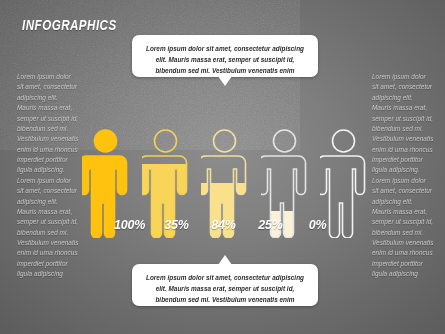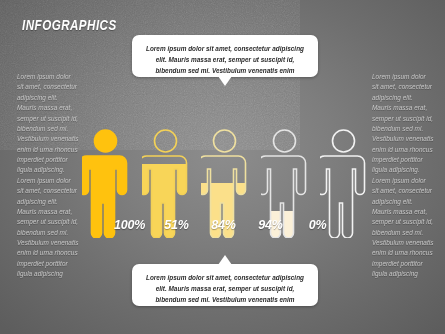--- a/index.html
+++ b/index.html
@@ -237,19 +237,19 @@
       <svg width="47" height="112" viewBox="0 0 47 112">
         <circle cx="23.5" cy="15" r="11" fill="none" stroke="#F2F2F2" stroke-width="1.6"></circle>
         <path d="M9.5,30 h28 a7,7 0 0 1 7,7 v27 a4.5,4.5 0 0 1 -9,0 v-21 h-3 v24 l0,40 a5,5 0 0 1 -10,0 v-30 h-3 v30 a5,5 0 0 1 -10,0 l0,-40 v-24 h-3 v21 a4.5,4.5 0 0 1 -9,0 v-27 a7,7 0 0 1 7,-7 z" fill="none" stroke="#F2F2F2" stroke-width="1.6"></path>
       </svg>
     </div>
 
   </div>
 
   <div id="labels">
     <div class="pct">100%</div>
-    <div class="pct">51%</div>
+    <div class="pct">35%</div>
     <div class="pct">84%</div>
-    <div class="pct">94%</div>
+    <div class="pct">25%</div>
     <div class="pct">0%</div>
   </div>
 
 </div>
 
 </body></html>

